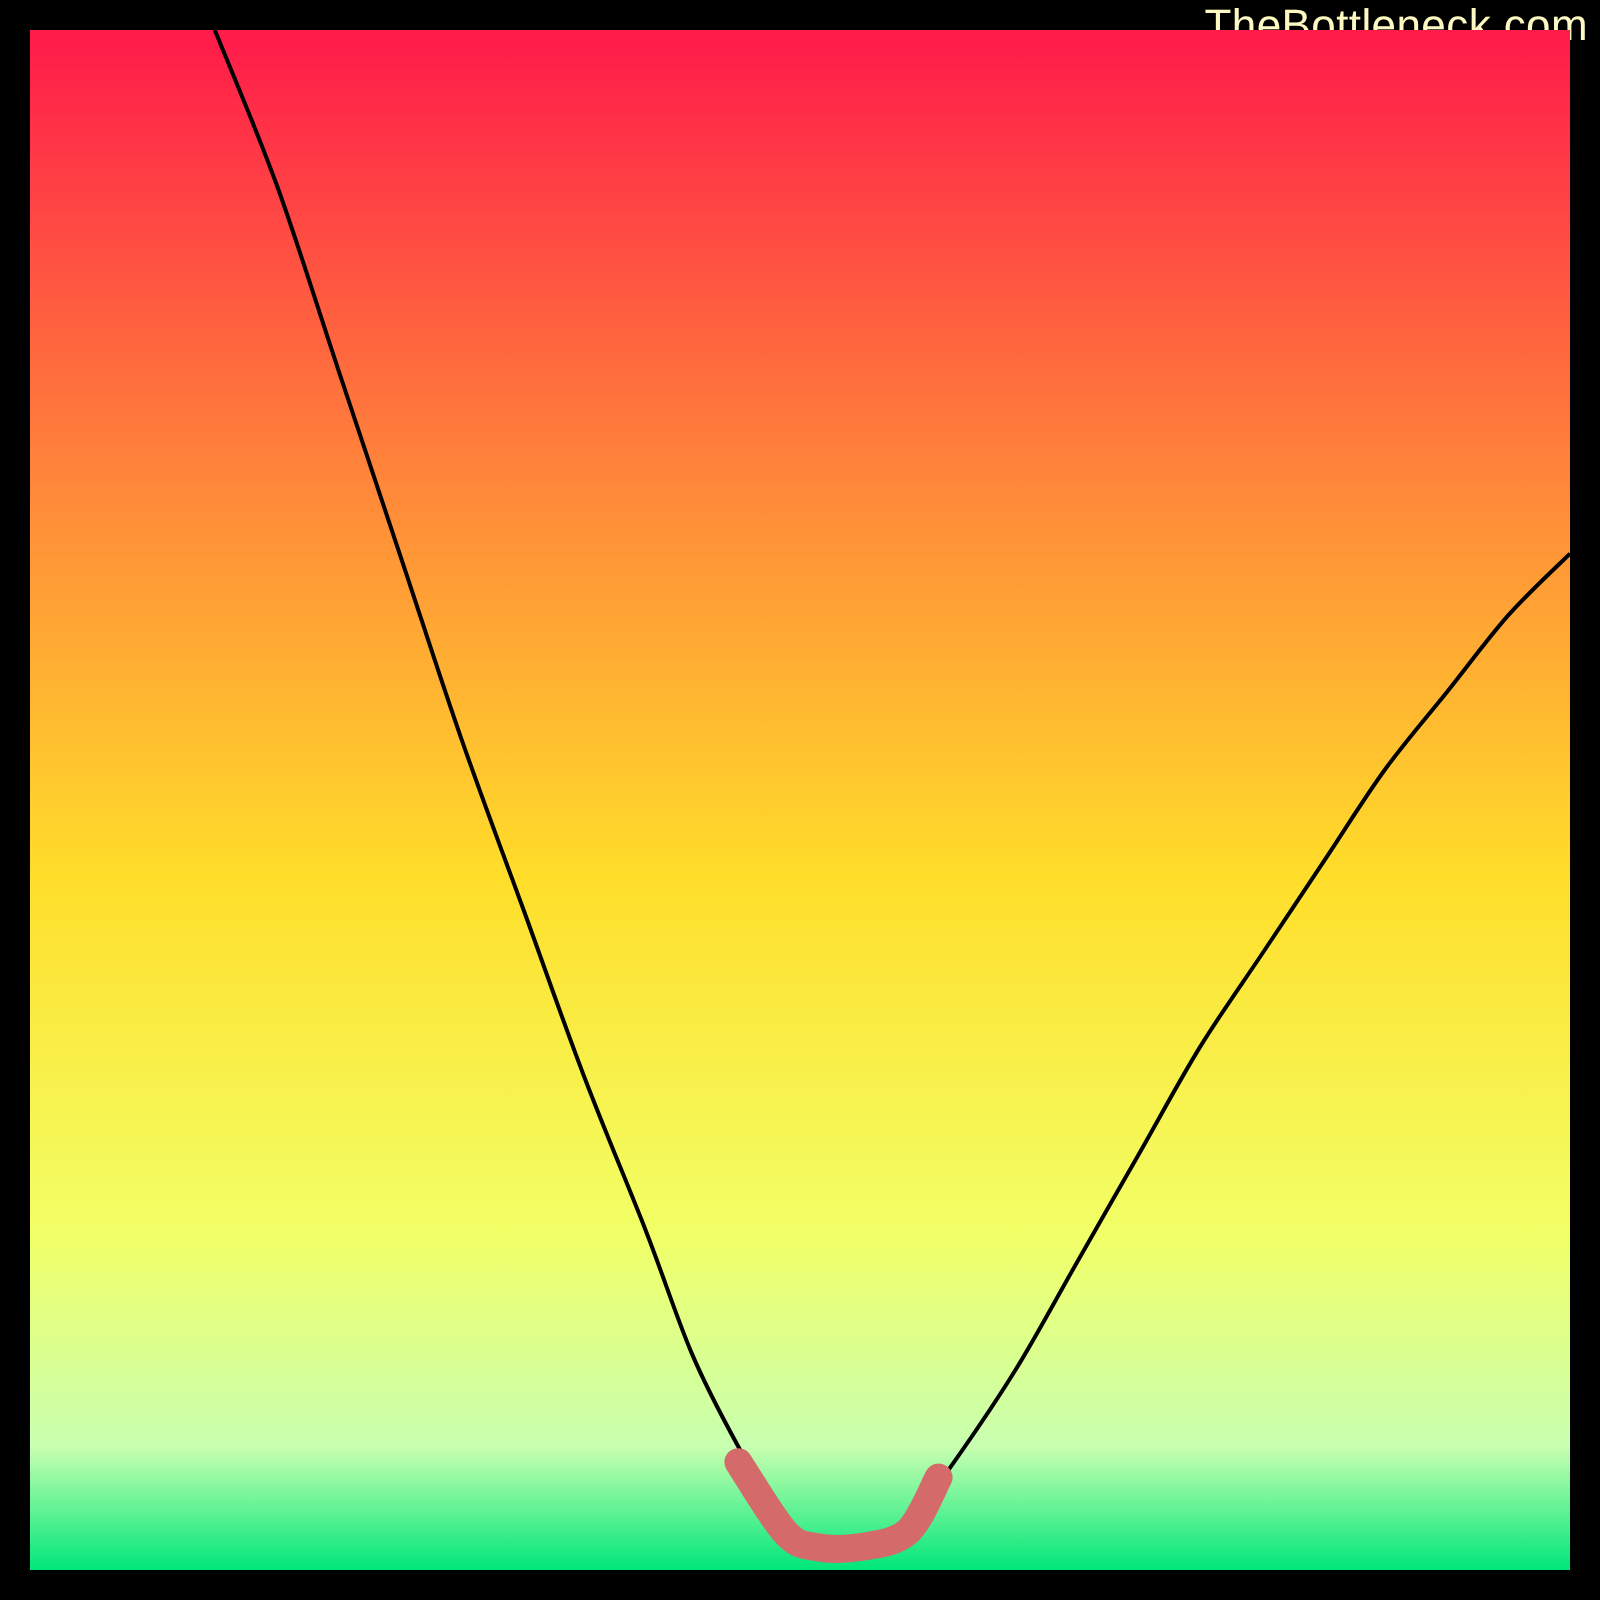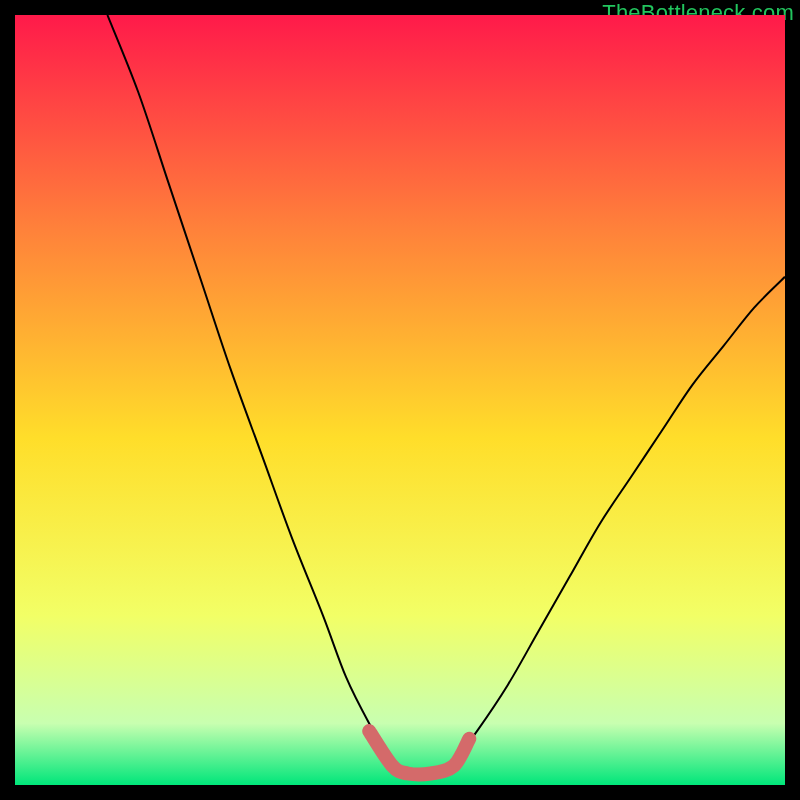--- a/index.html
+++ b/index.html
@@ -22,21 +22,21 @@
     left: 15px;
     top: 15px;
     width: 770px;
     height: 770px;
     
   }
   .watermark {
     position: absolute;
     top: 0px;
     right: 6px;
-    color: #22c55e;
+    color: #fef9c3;
     font-size: 22px;
     font-weight: 500;
     letter-spacing: 0.2px;
     user-select: none;
   }
   svg {
     display: block;
   }
 </style>
 </head>

